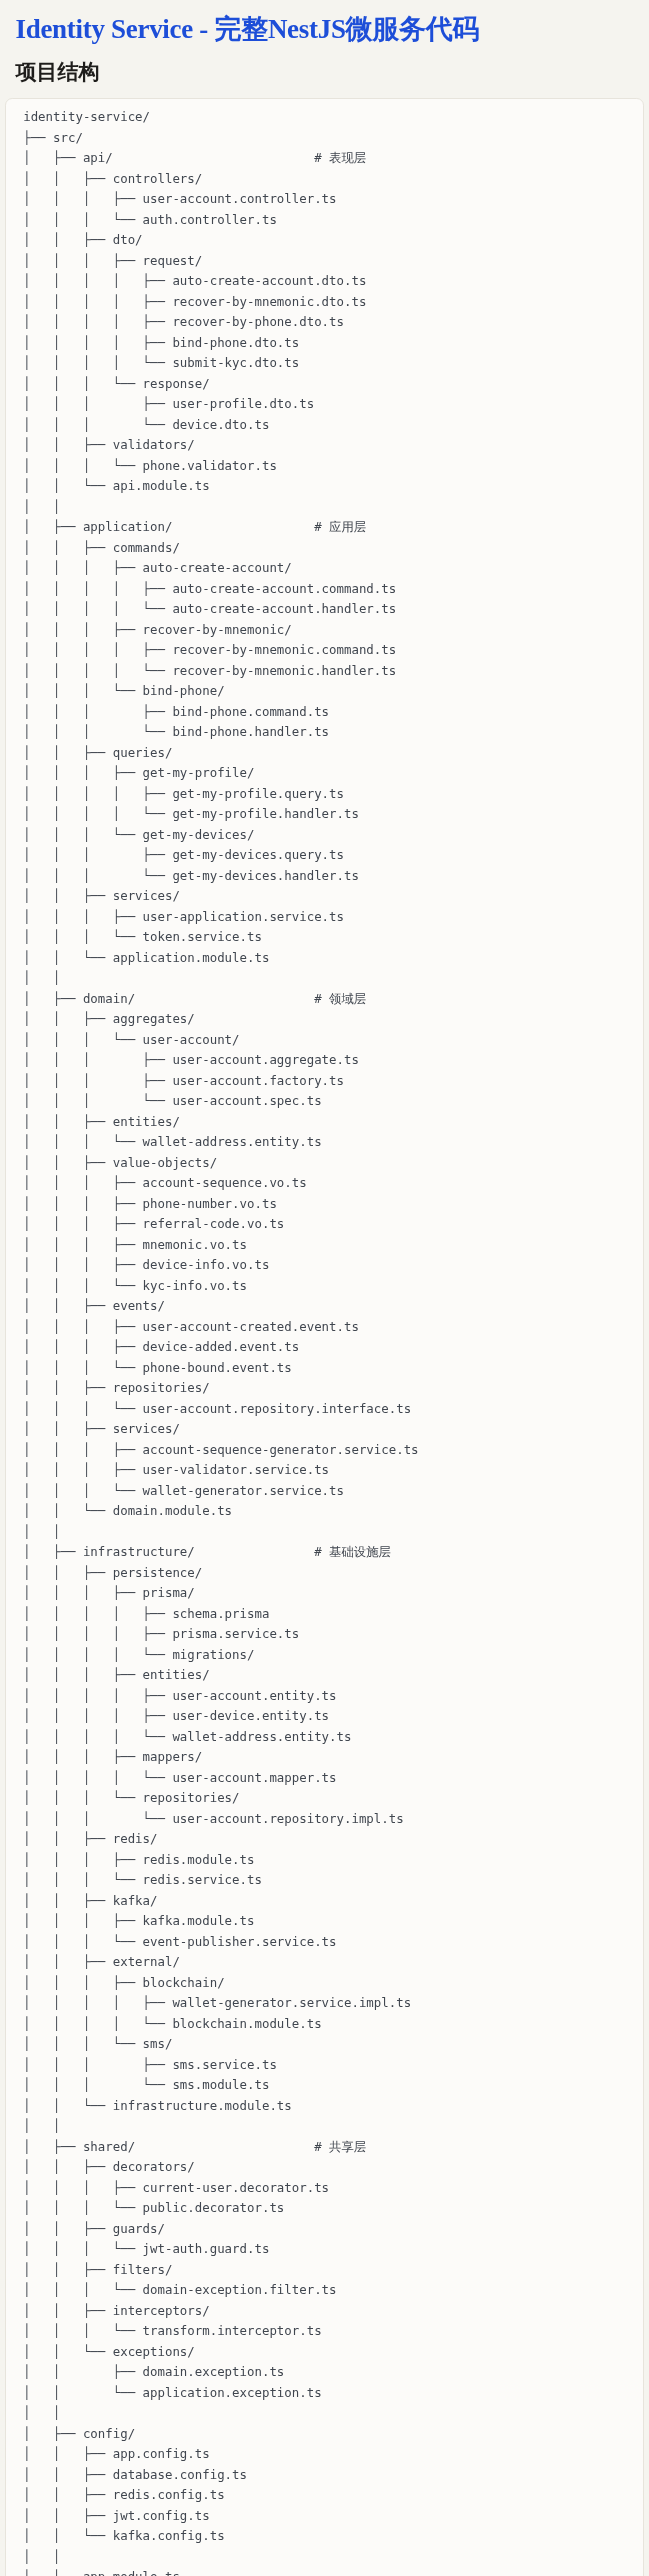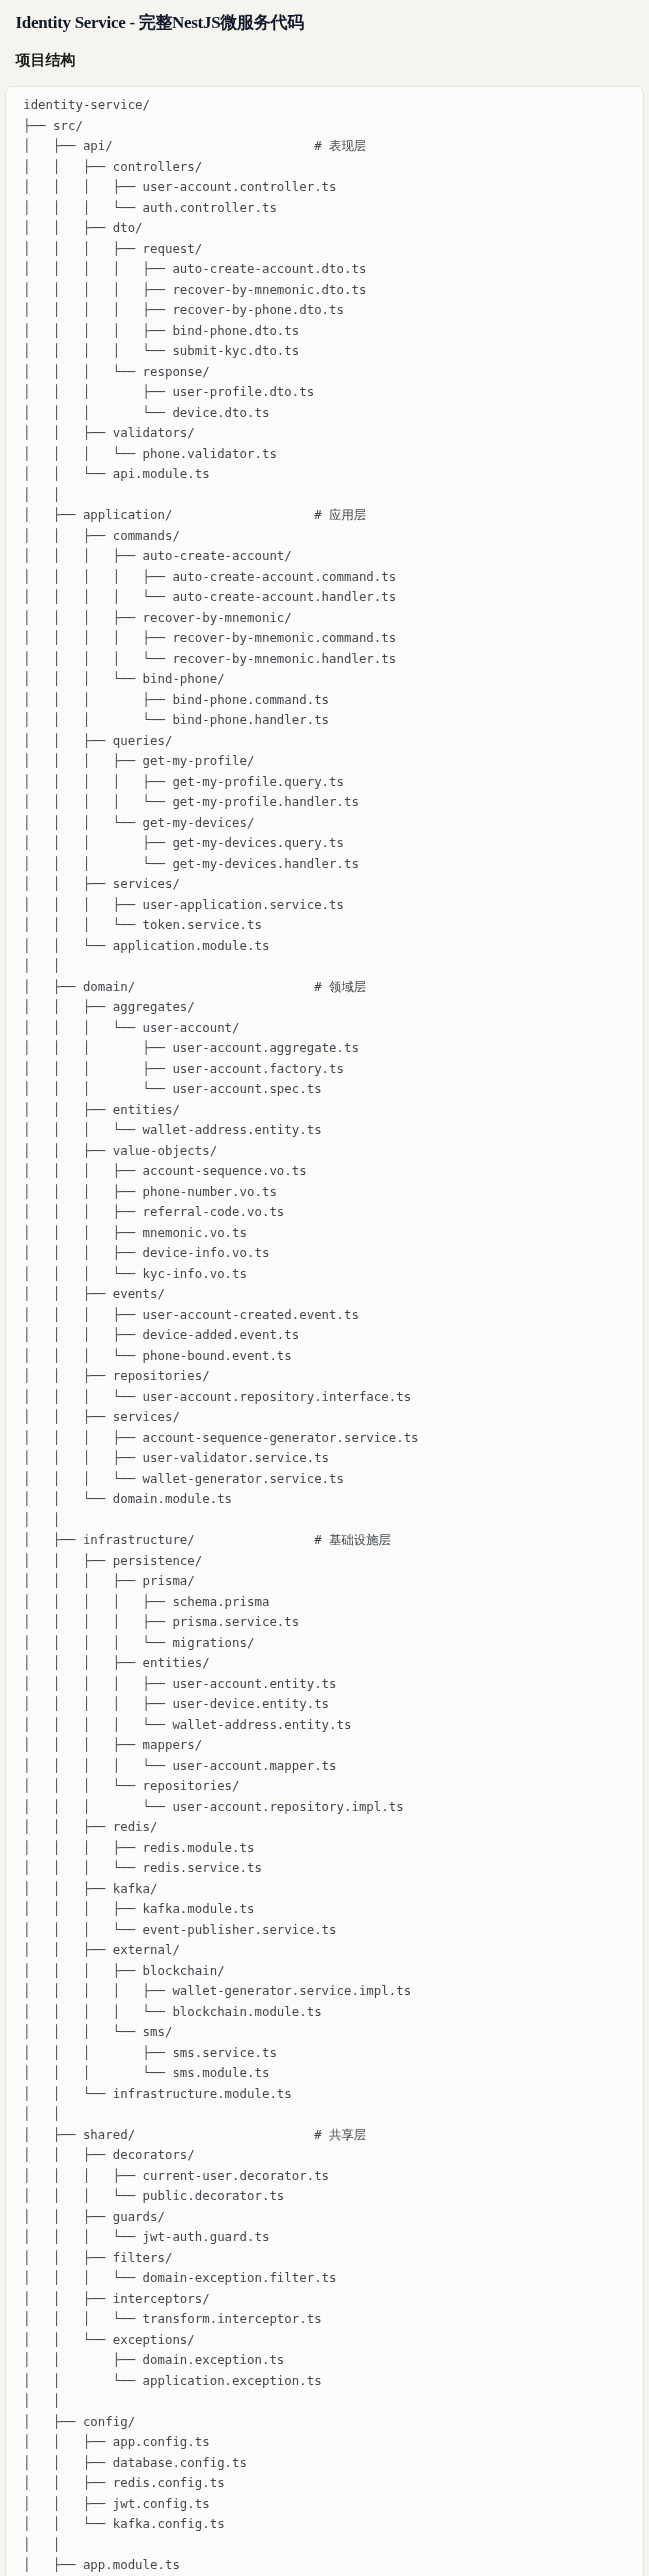--- a/index.html
+++ b/index.html
@@ -16,30 +16,30 @@
   }
   .page {
     box-sizing: border-box;
     width: 649px;
     padding: 13.4px 15.5px 0 15.5px;
   }
   .doc-title {
     margin: 0;
     font-family: "Liberation Serif", serif;
     font-weight: 700;
-    font-size: 17px;
+    font-size: 27px;
     line-height: 1.2;
     letter-spacing: -0.3px;
-    color: #0f172a;
+    color: #1d4ed8;
   }
   .section-heading {
     margin: 17px 0 0 0;
     font-family: "Liberation Sans", sans-serif;
     font-weight: 700;
-    font-size: 15px;
+    font-size: 21px;
     line-height: 18.5px;
     color: #1e1d1b;
   }
   .code-block {
     box-sizing: border-box;
     margin: 17px -10.3px 0 -10.3px;   
     background: #fcfbf9;
     border: 0.8px solid #e7e4dc;
     border-radius: 7.2px;
     padding: 8.2px 5.2px 13.4px 17px;

